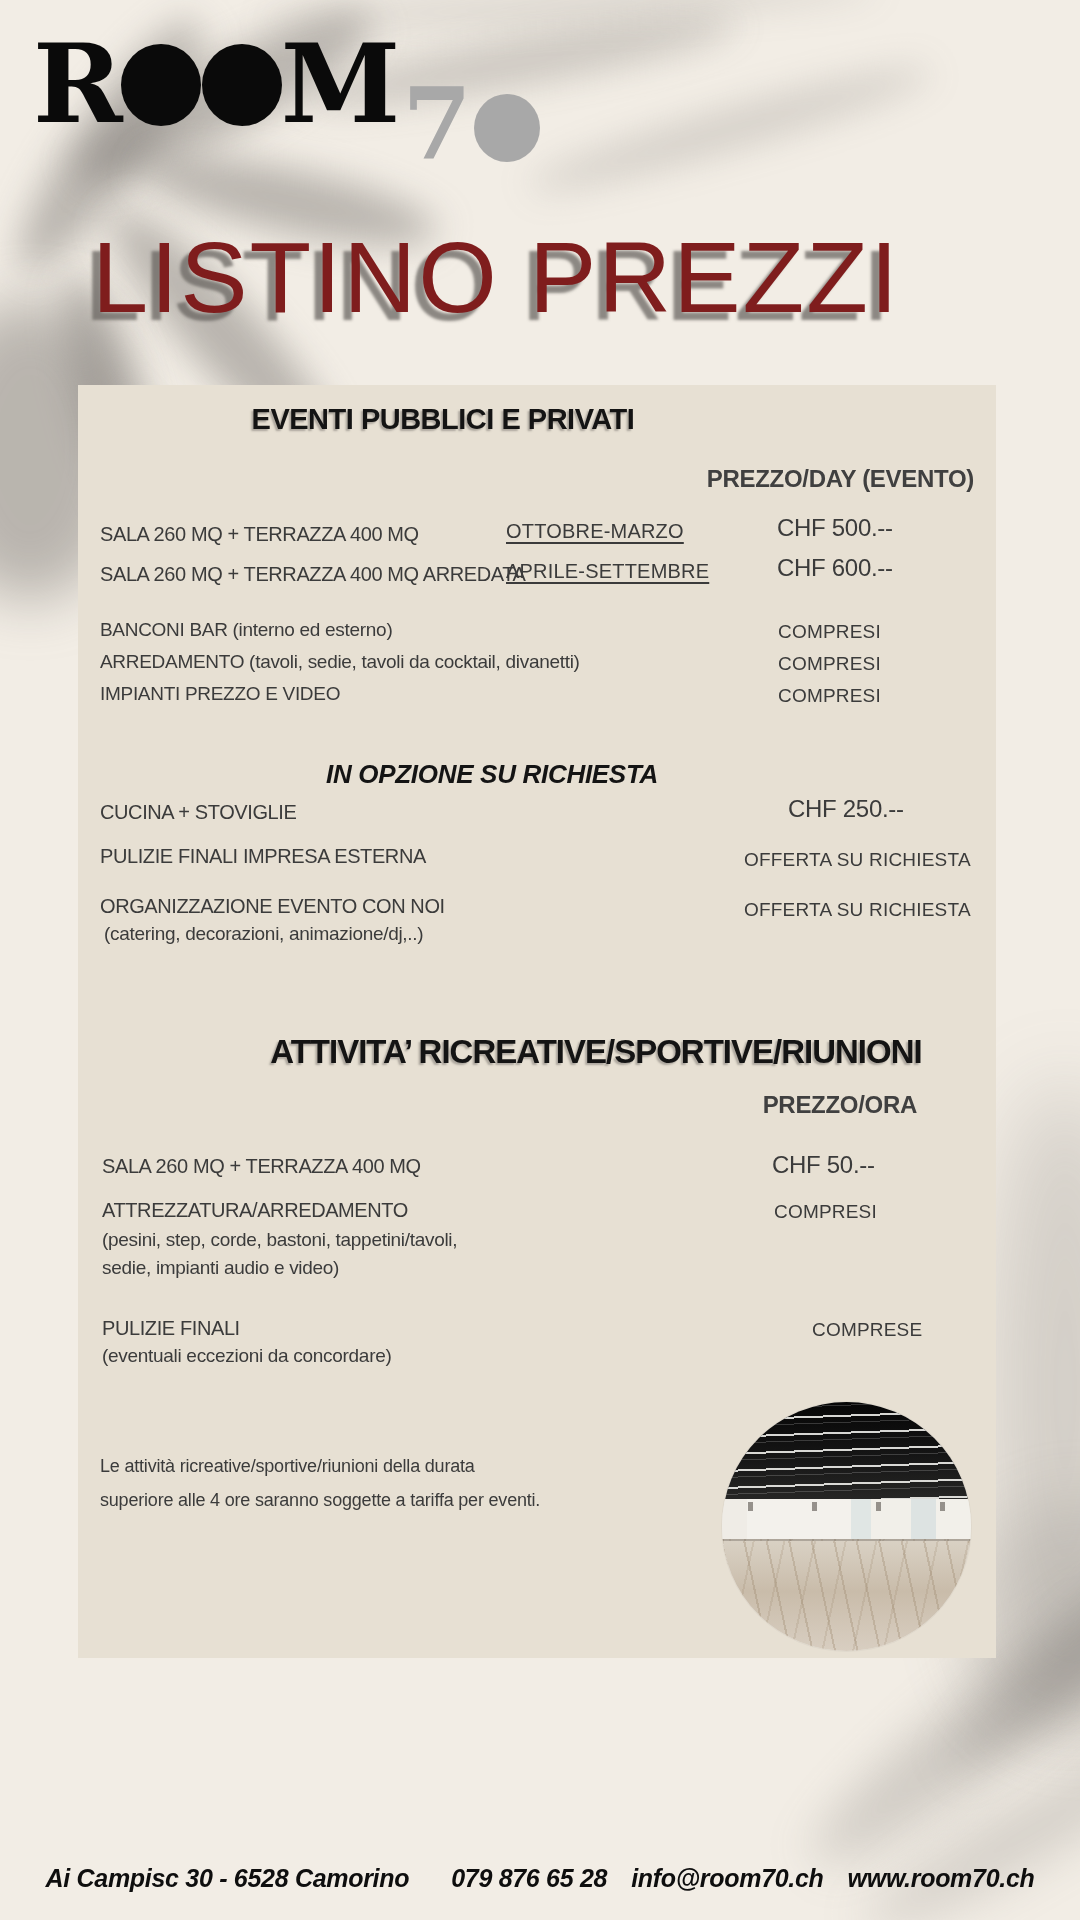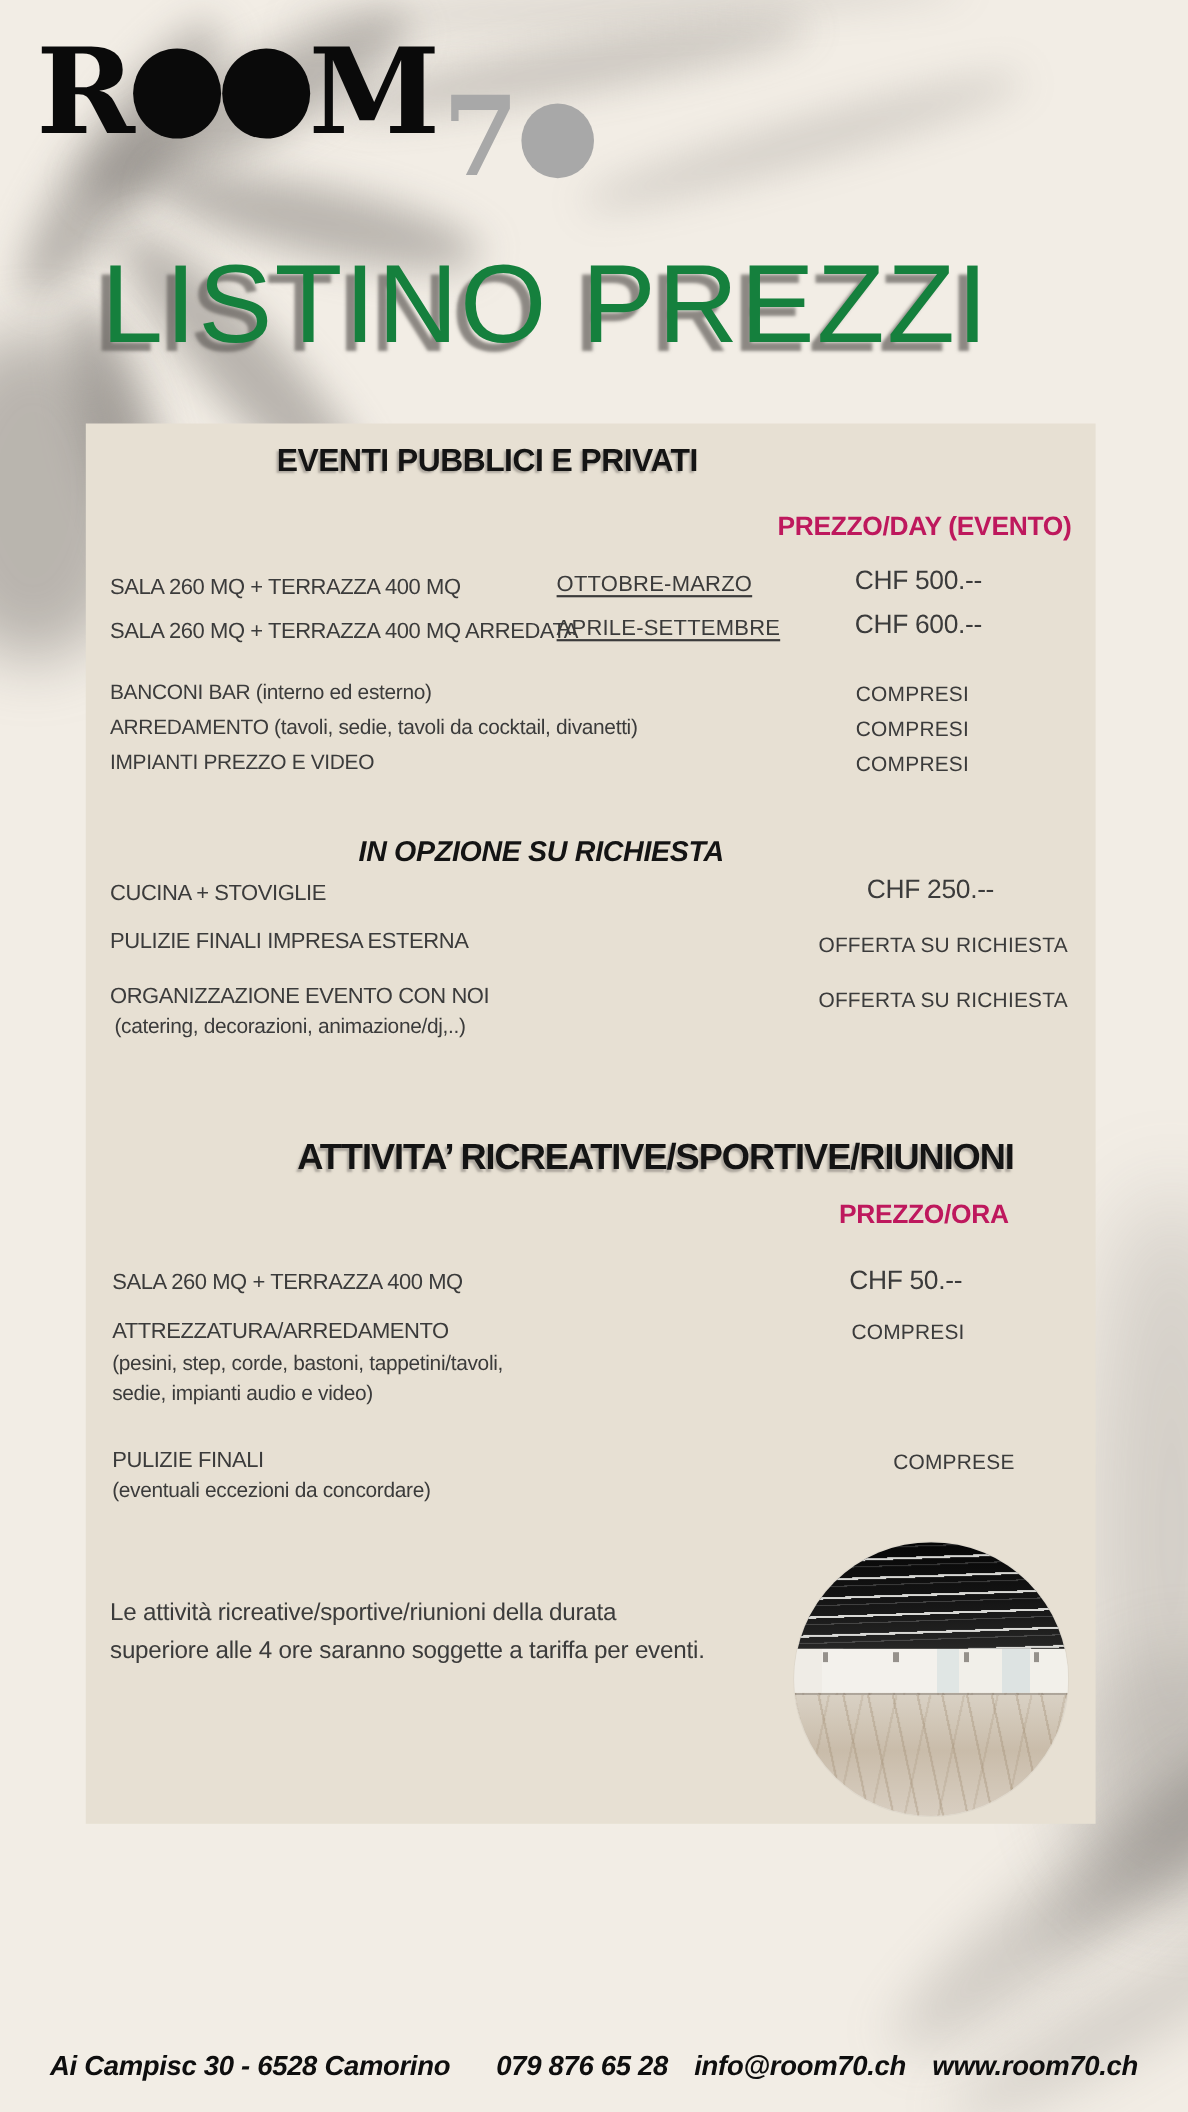--- a/index.html
+++ b/index.html
@@ -30,39 +30,39 @@
   .logo .letter{font-family:"DejaVu Serif",serif;font-weight:700;font-size:108px;
                 line-height:88px;color:#0a0a0a;letter-spacing:-4px;}
   .logo .oo{width:80px;height:82px;border-radius:50%;background:#0a0a0a;margin:4px -1px 0 2px;}
   .logo .seventy{display:flex;align-items:flex-start;margin-left:6px;margin-top:44px;}
   .logo .seven{font-family:"DejaVu Serif",serif;font-weight:700;font-size:100px;
                line-height:80px;color:var(--logo-gray,#a8a8a8);}
   .logo .zero{width:66px;height:68px;border-radius:50%;background:var(--logo-gray,#a8a8a8);
               margin-top:10px;margin-left:2px;}
   
   .title{position:absolute;left:92px;top:224px;z-index:3;font-size:101px;line-height:1.05;
-         color:#15803d;letter-spacing:2px;white-space:nowrap;
+         color:#7f1d1d;letter-spacing:2px;white-space:nowrap;
          text-shadow:-8px 8px 3px rgba(105,101,97,.75);}
   
   .card{position:absolute;left:78px;top:385px;width:918px;height:1273px;
         background:var(--card-bg,#e7e0d3);z-index:2;}
   .pos{position:absolute;white-space:nowrap;}
   .h1{top:18px;left:0;width:730px;text-align:center;font-weight:700;font-size:29px;
       color:#141414;letter-spacing:-.5px;text-shadow:-2px 2px 2px rgba(125,120,115,.55);}
   .h2{top:648px;left:0;width:1036px;text-align:center;font-weight:700;font-size:33px;
       color:#141414;letter-spacing:-1px;text-shadow:-2px 2px 2px rgba(125,120,115,.55);}
-  .colhead{font-weight:700;font-size:24px;color:#be185d;letter-spacing:-.3px;}
+  .colhead{font-weight:700;font-size:24px;color:#404040;letter-spacing:-.3px;}
   .item{font-size:20px;letter-spacing:-.4px;}
   .item-s{font-size:19px;letter-spacing:-.3px;}
   .period{font-size:20px;text-decoration:underline;text-underline-offset:4px;letter-spacing:.2px;}
   .price{font-size:24px;letter-spacing:-.3px;}
   .val{font-size:19px;letter-spacing:.2px;}
   .opt-head{top:374px;left:0;width:828px;text-align:center;font-weight:700;font-style:italic;
             font-size:26px;color:#141414;letter-spacing:-.3px;}
-  .note{font-size:22px;line-height:34px;letter-spacing:-.2px;white-space:nowrap;}
+  .note{font-size:18px;line-height:34px;letter-spacing:-.2px;white-space:nowrap;}
   
   .photo{position:absolute;left:644px;top:1017px;width:249px;height:249px;border-radius:50%;
          overflow:hidden;background:#ece9e3;box-shadow:0 0 0 1px rgba(0,0,0,.03);}
   .ph-ceiling{position:absolute;left:0;top:0;width:100%;height:39%;
     background:
       repeating-linear-gradient(178deg,rgba(250,250,246,.85) 0 2px,rgba(255,255,255,0) 2px 7px,rgba(255,255,255,.18) 7px 8px,rgba(255,255,255,0) 8px 17px),
       linear-gradient(180deg,#060606 0%,#151515 55%,#262625 100%);}
   .ph-wall{position:absolute;left:0;top:39%;width:100%;height:16%;
     background:linear-gradient(90deg,#efece6 0 10%,#f3f1ec 10% 52%,#e0e6e4 52% 60%,#f1efe9 60% 76%,#dde3e2 76% 86%,#f2f0ea 86%);}
   .ph-art{position:absolute;left:0;top:40%;width:100%;height:9px;

